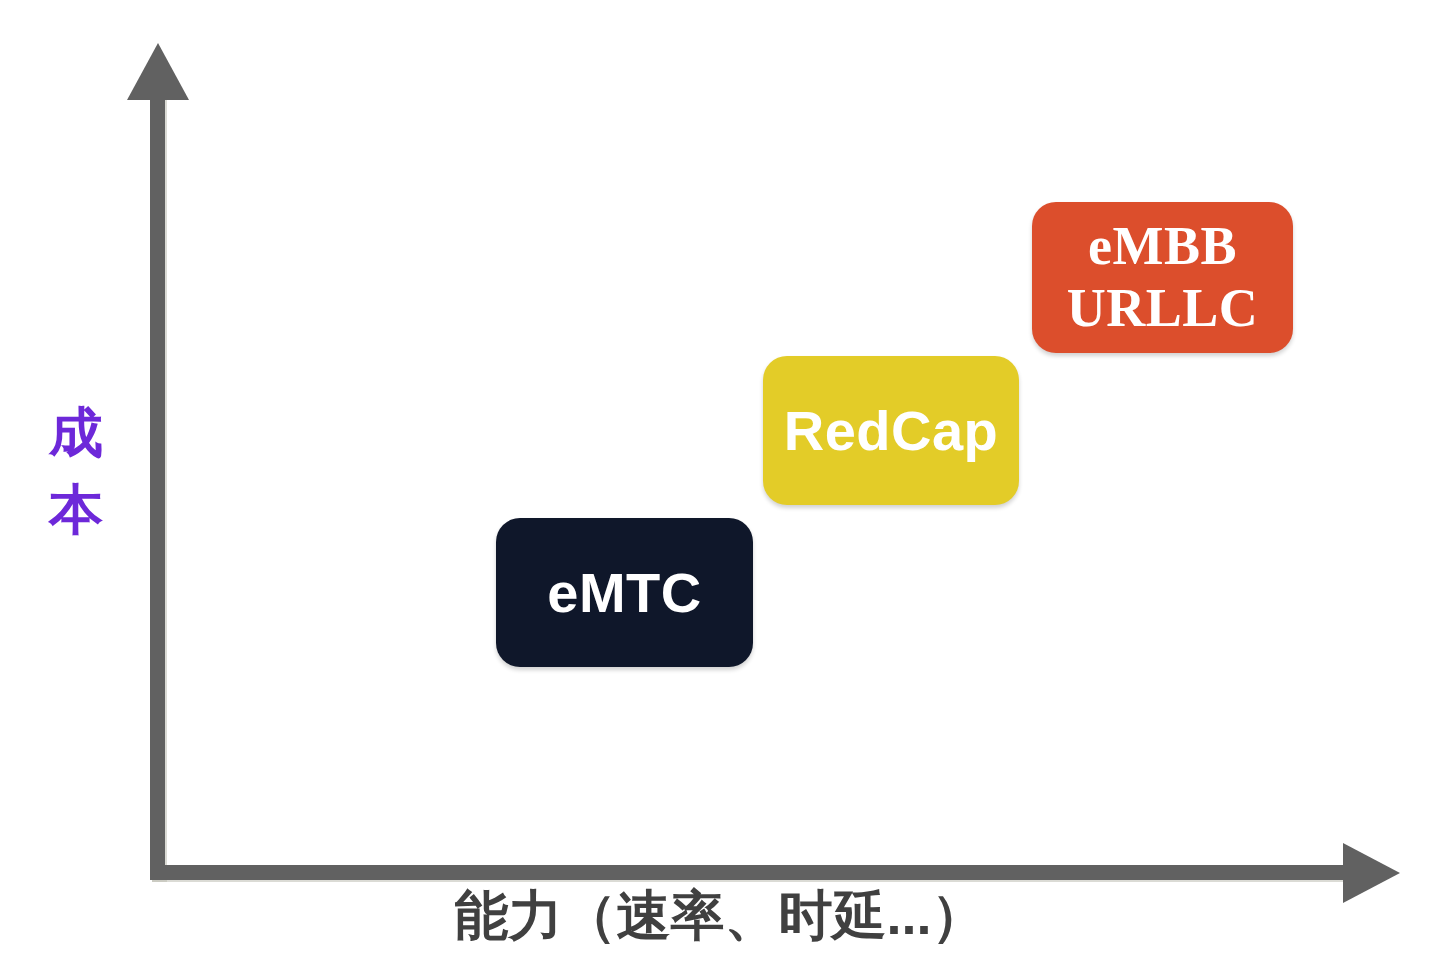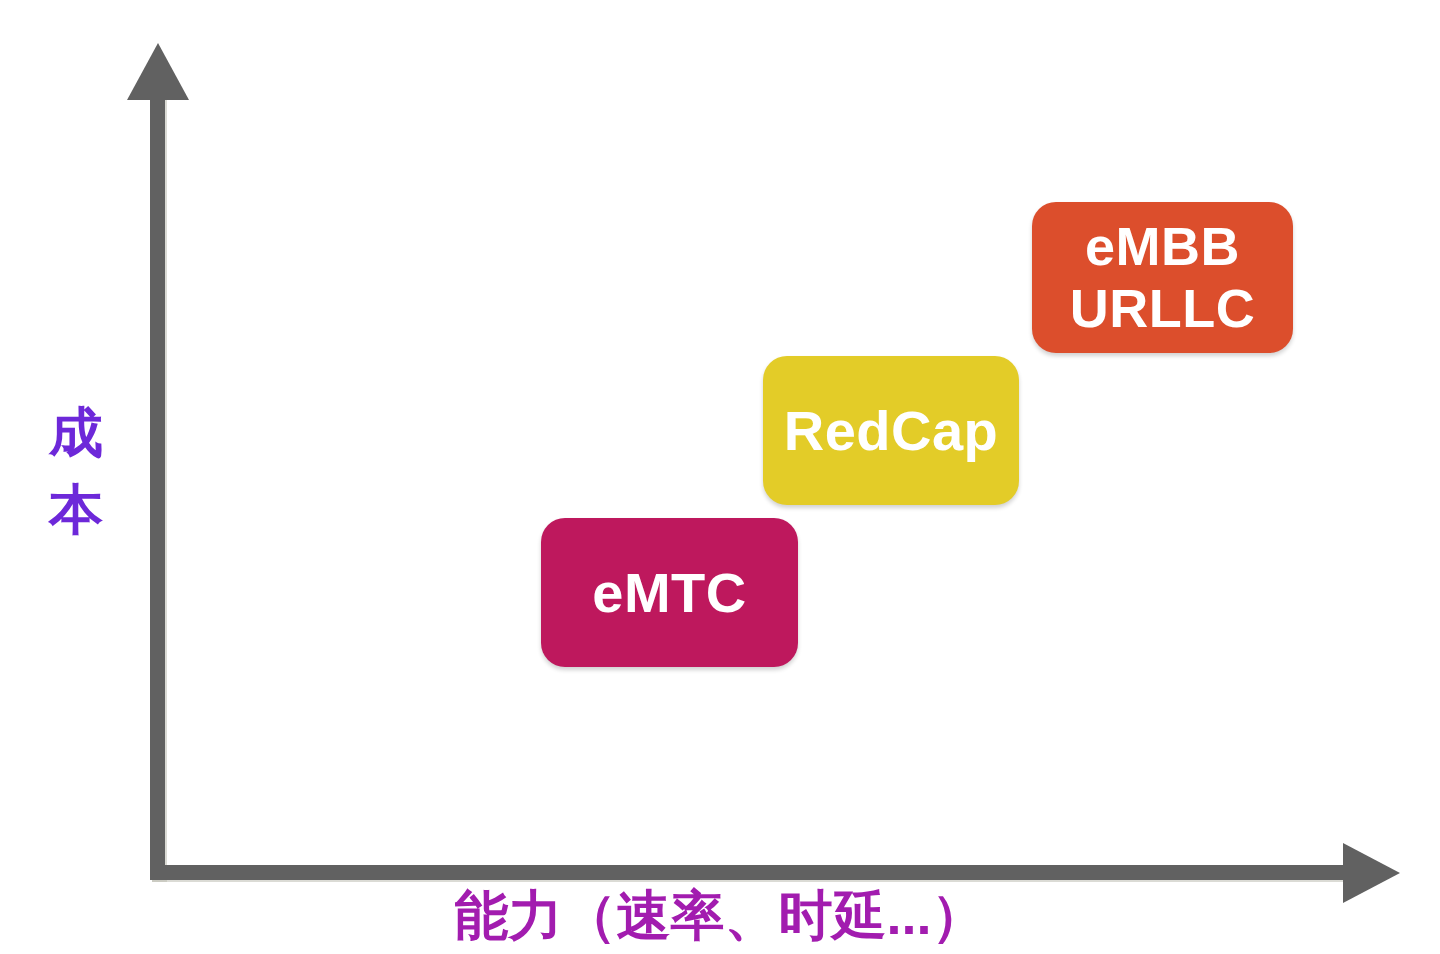--- a/index.html
+++ b/index.html
@@ -109,29 +109,29 @@
 
 <div class="canvas">
 
   <div class="y-axis-shaft" style="background-color: rgb(97, 97, 97);"></div>
   <div class="y-axis-arrowhead" style="border-bottom-color: rgb(97, 97, 97);"></div>
 
   <div class="x-axis-shaft" style="background-color: rgb(97, 97, 97);"></div>
   <div class="x-axis-arrowhead" style="border-left-color: rgb(97, 97, 97);"></div>
 
   <div class="y-axis-label" style="color: #6d28d9;">成本</div>
-  <div class="x-axis-label" style="color: #a21caf;">能力（速率、时延...）</div>
+  <div class="x-axis-label" style="color: #404040;">能力（速率、时延...）</div>
 
 
-  <div class="step-box box-emtc" style="background-color: #be185d; margin-left: 45px;">
+  <div class="step-box box-emtc" style="background-color: #0f172a;">
     <span class="step-label" style="color: rgb(255, 255, 255);">eMTC</span>
   </div>
 
   <div class="step-box box-redcap" style="background-color: rgb(227, 204, 40);">
     <span class="step-label" style="color: rgb(255, 255, 255);">RedCap</span>
   </div>
 
-  <div class="step-box box-embb-urllc" style="background-color: rgb(220, 78, 44);">
+  <div class="step-box box-embb-urllc" style="background-color: rgb(220, 78, 44); font-family: Liberation Serif, serif;">
     <span class="step-label" style="color: rgb(255, 255, 255);">eMBB
 URLLC</span>
   </div>
 
 </div>
 
 </body></html>

